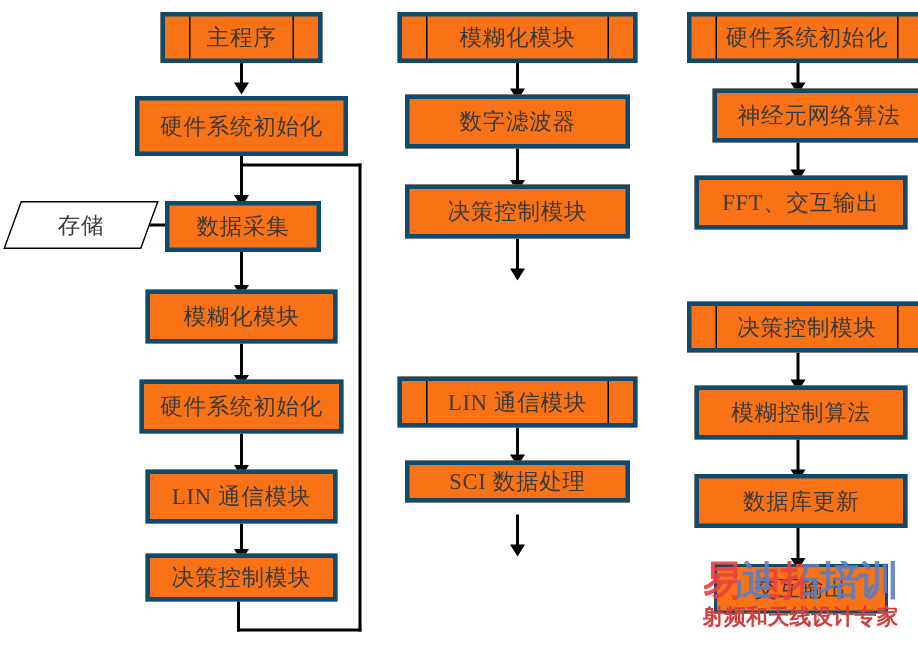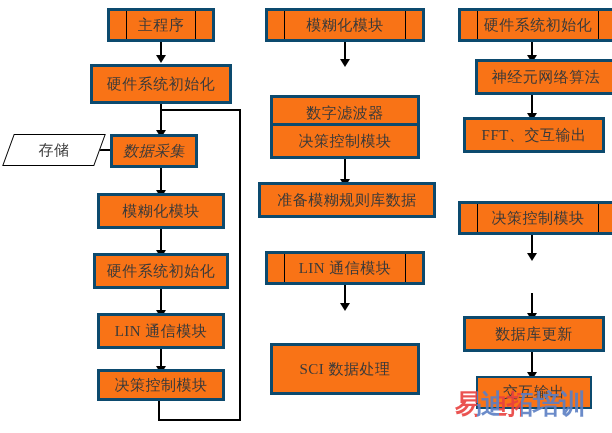--- a/index.html
+++ b/index.html
@@ -89,21 +89,21 @@
   
   #watermark {
     position: absolute;
     left: 455px;
     top: 374px;
     width: 157px;
     height: 59px;
     z-index: 5;
     pointer-events: none;
     display: flex;
-    flex-direction: row;
+    flex-direction: column;
     align-items: center;
     justify-content: flex-start;
     font-family: "DejaVu Sans", sans-serif;
   }
   #watermark .wm-main {
     font-size: 27px;
     font-weight: bold;
     line-height: 1.0;
     letter-spacing: -1px;
     background: linear-gradient(90deg,
@@ -153,21 +153,21 @@
 
   <div class="line vline" style="left:158px; top:400px; width:2px; height:21px;"></div>
 
   <div class="node storage" style="left:8px; top:134px; width:92px; height:32px;text-align:center;">
     <span class="para"></span>
     <span>存储</span>
   </div>
   <div class="line hline" style="left:80px; top:149px; width:32px; height:2px;"></div>
   <div class="arrow left" style="left:72px; top:145px;"></div>
 
-  <div class="node" style="left:110px; top:134px; width:88px; height:34px;font-style:italic;">
+  <div class="node" style="left:110px; top:134px; width:104px; height:34px;">
     <span>数据采集</span>
   </div>
   <div class="line vline" style="left:160px; top:168px; width:2px; height:26px;"></div>
   <div class="arrow down" style="left:156px; top:190px;"></div>
 
   <div class="node" style="left:97px; top:193px; width:128px; height:36px;">
     <span>模糊化模块</span>
   </div>
   <div class="line vline" style="left:160px; top:229px; width:2px; height:25px;"></div>
   <div class="arrow down" style="left:156px; top:250px;"></div>
@@ -187,43 +187,40 @@
   <div class="node" style="left:97px; top:369px; width:128px; height:32px;">
     <span>决策控制模块</span>
   </div>
 
   <div class="node subroutine" style="left:265px; top:8px; width:160px; height:34px;">
     <span>模糊化模块</span>
   </div>
   <div class="line vline" style="left:344px; top:42px; width:2px; height:20px;"></div>
   <div class="arrow down" style="left:340px; top:59px;"></div>
 
-  <div class="node" style="left:270px; top:63px; width:150px; height:36px;margin-top:32px;">
+  <div class="node" style="left:270px; top:63px; width:150px; height:36px;">
     <span>数字滤波器</span>
   </div>
   <div class="line vline" style="left:344px; top:99px; width:2px; height:25px;"></div>
   <div class="arrow down" style="left:340px; top:120px;"></div>
 
   <div class="node" style="left:270px; top:123px; width:150px; height:36px;">
     <span>决策控制模块</span>
   </div>
   <div class="line vline" style="left:344px; top:159px; width:2px; height:24px;"></div>
   <div class="arrow down" style="left:340px; top:179px;"></div>
 
-  <div class="node" style="left:258px; top:182px; width:178px; height:36px;">
-    <span>准备模糊规则库数据</span>
-  </div>
 
   <div class="node subroutine" style="left:265px; top:251px; width:160px; height:34px;">
     <span>LIN 通信模块</span>
   </div>
   <div class="line vline" style="left:344px; top:285px; width:2px; height:22px;"></div>
   <div class="arrow down" style="left:340px; top:303px;"></div>
 
-  <div class="node" style="left:270px; top:307px; width:150px; height:52px;margin-top:36px;">
+  <div class="node" style="left:270px; top:307px; width:150px; height:28px;">
     <span>SCI 数据处理</span>
   </div>
   <div class="line vline" style="left:344px; top:343px; width:2px; height:24px;"></div>
   <div class="arrow down" style="left:340px; top:363px;"></div>
 
 
   <div class="node subroutine" style="left:458px; top:8px; width:160px; height:34px;">
     <span>硬件系统初始化</span>
   </div>
   <div class="line vline" style="left:531px; top:42px; width:2px; height:17px;"></div>
@@ -238,30 +235,34 @@
   <div class="node" style="left:463px; top:117px; width:142px; height:36px;">
     <span>FFT、交互输出</span>
   </div>
 
   <div class="node subroutine" style="left:458px; top:201px; width:160px; height:34px;">
     <span>决策控制模块</span>
   </div>
   <div class="line vline" style="left:531px; top:235px; width:2px; height:22px;"></div>
   <div class="arrow down" style="left:527px; top:253px;"></div>
 
+  <div class="node" style="left:463px; top:257px; width:142px; height:36px;">
+    <span>模糊控制算法</span>
+  </div>
   <div class="line vline" style="left:531px; top:293px; width:2px; height:24px;"></div>
   <div class="arrow down" style="left:527px; top:313px;"></div>
 
   <div class="node" style="left:463px; top:316px; width:142px; height:36px;">
     <span>数据库更新</span>
   </div>
   <div class="line vline" style="left:531px; top:352px; width:2px; height:24px;"></div>
   <div class="arrow down" style="left:527px; top:372px;"></div>
 
   <div class="node" style="left:476px; top:376px; width:116px; height:33px; border-width:2px;">
     <span>交互输出</span>
   </div>
 
   <div id="watermark">
     <div class="wm-main">易迪拓培训</div>
+    <div class="wm-sub">射频和天线设计专家</div>
   </div>
 
 </div>
 
 </body></html>

